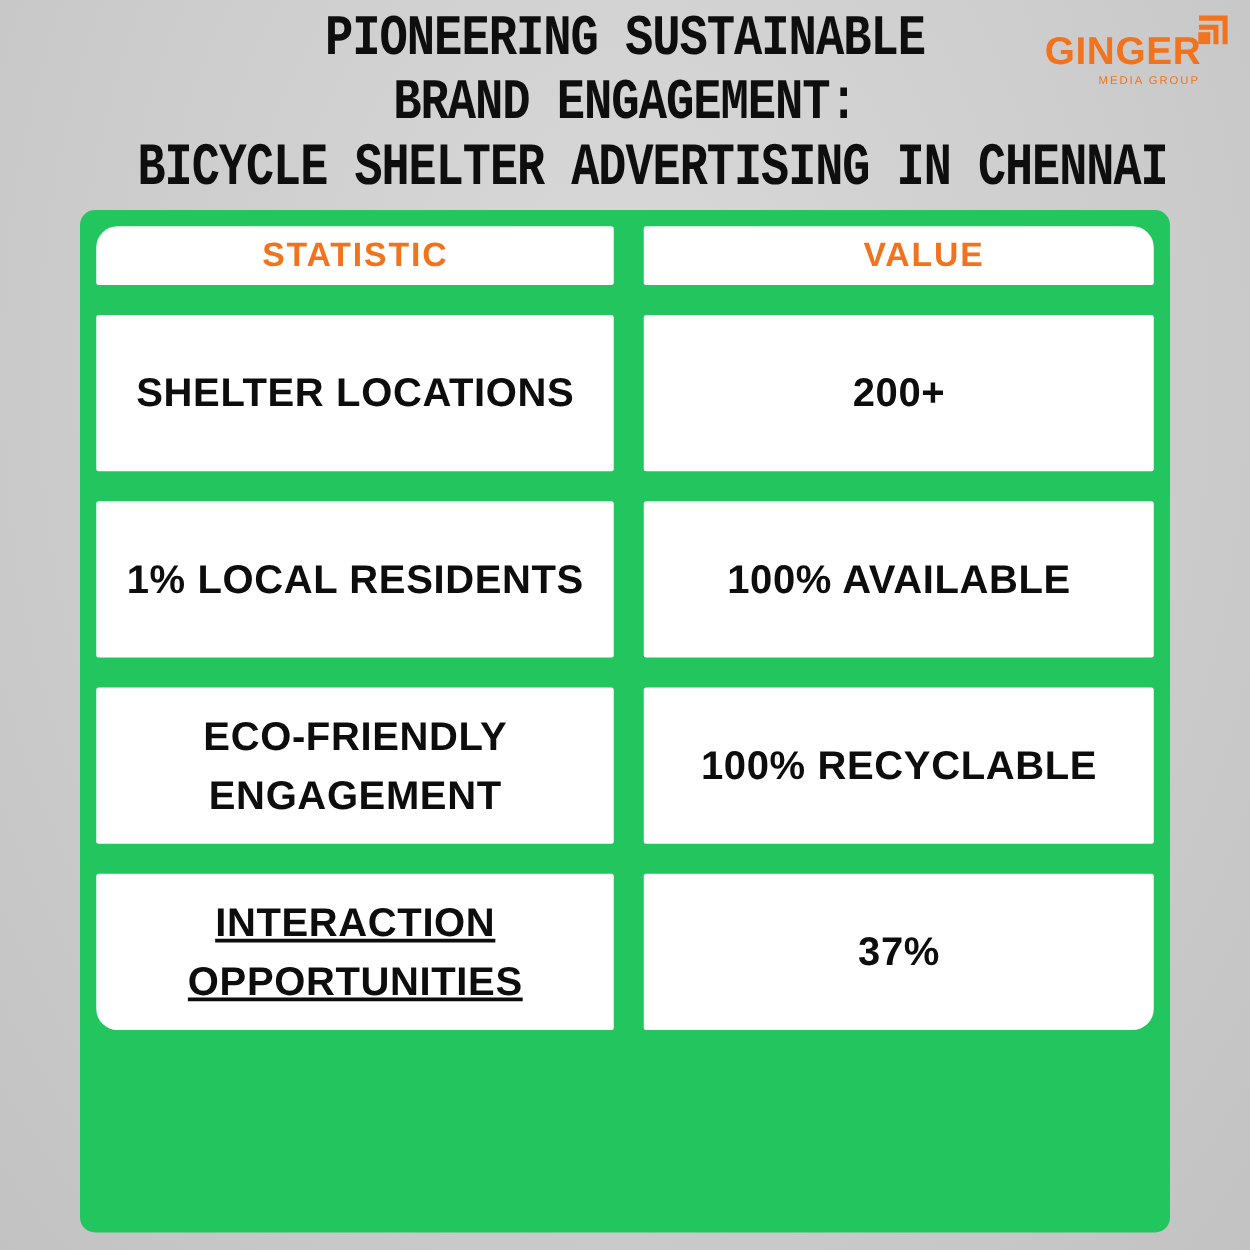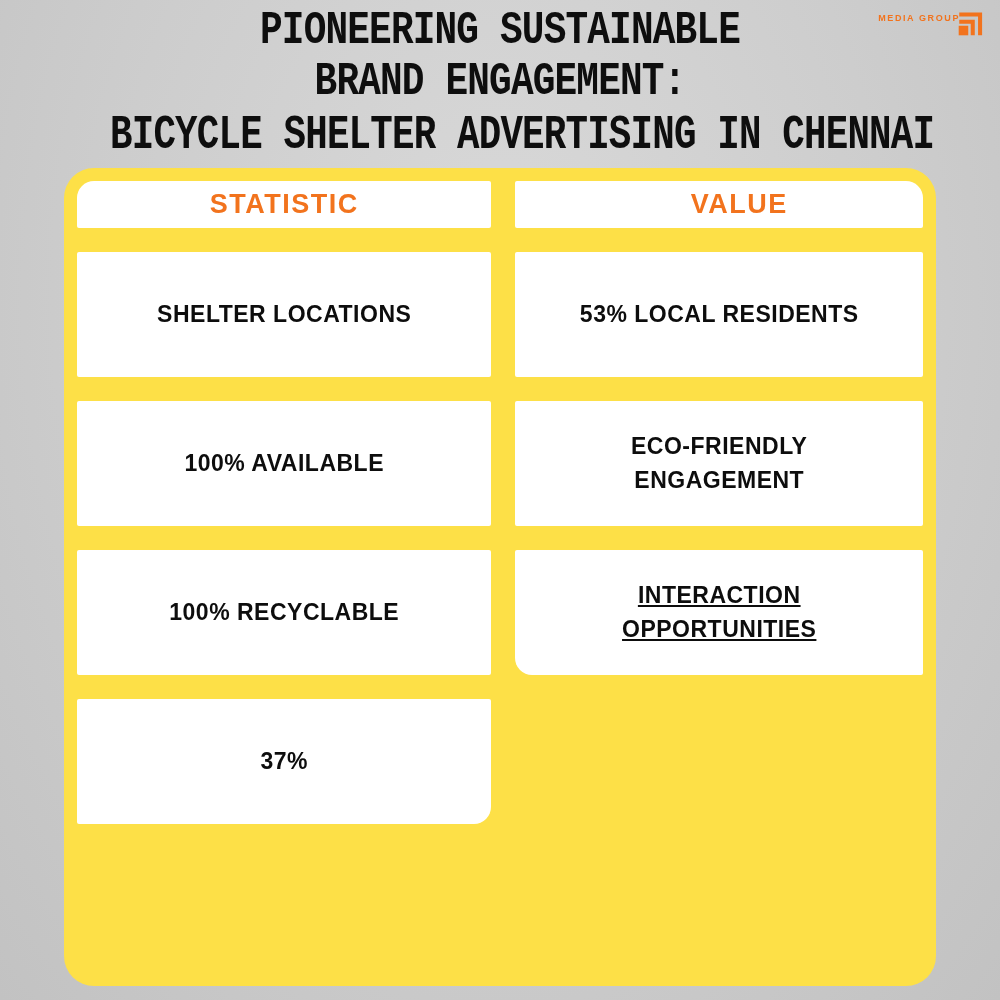--- a/index.html
+++ b/index.html
@@ -53,30 +53,30 @@
   .logo-name {
     margin: 15px 23px 0 0;
     font-size: 31px;
     font-weight: bold;
     letter-spacing: 0.5px;
     line-height: 1;
   }
   .logo-sub {
     margin: 3px 24px 0 0;
     font-size: 9px;
-    font-weight: bold;
+    font-weight: normal;
     letter-spacing: 1.6px;
   }
 
   
   .stats-table {
     position: absolute;
     top: 168px; left: 64px; right: 64px; bottom: 14px;
-    background: #fde047;
-    border-radius: 30px;
+    background: #22c55e;
+    border-radius: 12px;
     padding: 13px;
     display: grid;
     grid-template-columns: 1.017fr 1fr;
     grid-template-rows: 47px repeat(5, 1fr);
     column-gap: 17px;
     row-gap: 13px;
     gap: 24px;
   }
   .cell {
     background: #ffffff;
@@ -93,21 +93,21 @@
 
   .header-cell {
     color: #f2731d;
     font-weight: bold;
     font-size: 27px;
     letter-spacing: 1.5px;
   }
   .stat-cell, .value-cell {
     color: #0d0d0d;
     font-weight: bold;
-    font-size: 23px;
+    font-size: 32px;
     letter-spacing: 0.5px;
     line-height: 1.45;
     padding: 0 22px;
   }
   .stat-cell { white-space: pre-line; }
   .value-cell { white-space: nowrap; }
 </style>
 </head>
 <body>
 
@@ -116,29 +116,31 @@
   <span class="title-line title-line-2">BRAND ENGAGEMENT:</span>
   <span class="title-line title-line-3">BICYCLE SHELTER ADVERTISING IN CHENNAI</span>
 </div>
 
 <div class="logo">
   <svg class="logo-icon" viewBox="0 0 24 24">
     <rect x="1.5" y="14" width="8.5" height="8.5" fill="#f2731d"></rect>
     <path d="M2 10.5 H14 V22.5" stroke="#f2731d" stroke-width="3.6" fill="none"></path>
     <path d="M2 4 H20.5 V22.5" stroke="#f2731d" stroke-width="3.6" fill="none"></path>
   </svg>
+  <div class="logo-name">GINGER</div>
   <div class="logo-sub">MEDIA GROUP</div>
 </div>
 
 <div class="stats-table">
   <div class="cell header-cell tl">STATISTIC</div>
   <div class="cell header-cell tr">VALUE</div>
 
 <div class="cell stat-cell">SHELTER LOCATIONS</div>
-    <div class="cell value-cell">53% LOCAL RESIDENTS</div>
+    <div class="cell value-cell">200+</div>
+    <div class="cell value-cell">1% LOCAL RESIDENTS</div>
     <div class="cell value-cell">100% AVAILABLE</div>
     <div class="cell stat-cell">ECO-FRIENDLY
 ENGAGEMENT</div>
     <div class="cell value-cell">100% RECYCLABLE</div>
     <div class="cell stat-cell bl">INTERACTION
 OPPORTUNITIES</div>
     <div class="cell value-cell br">37%</div>
   </div>
 
 </body></html>

